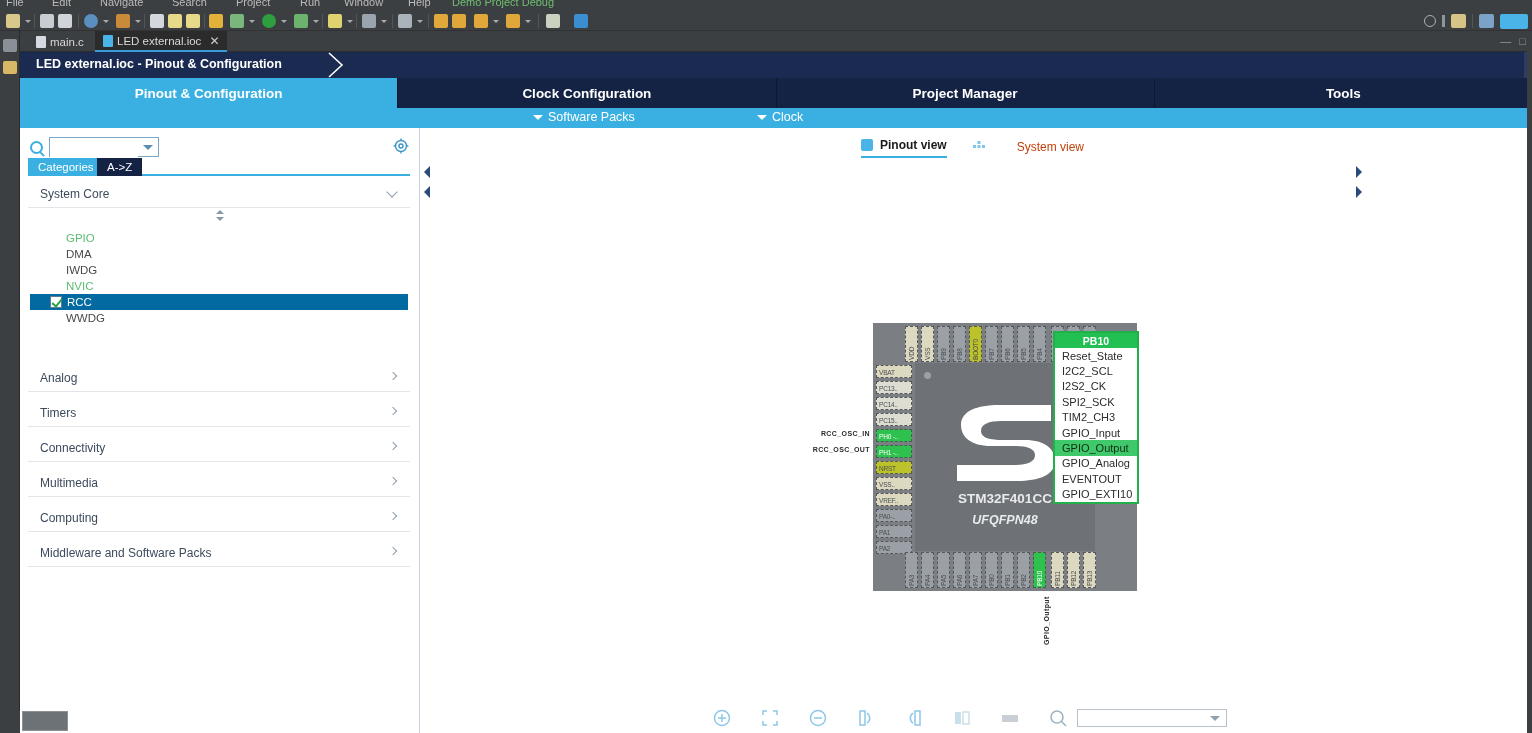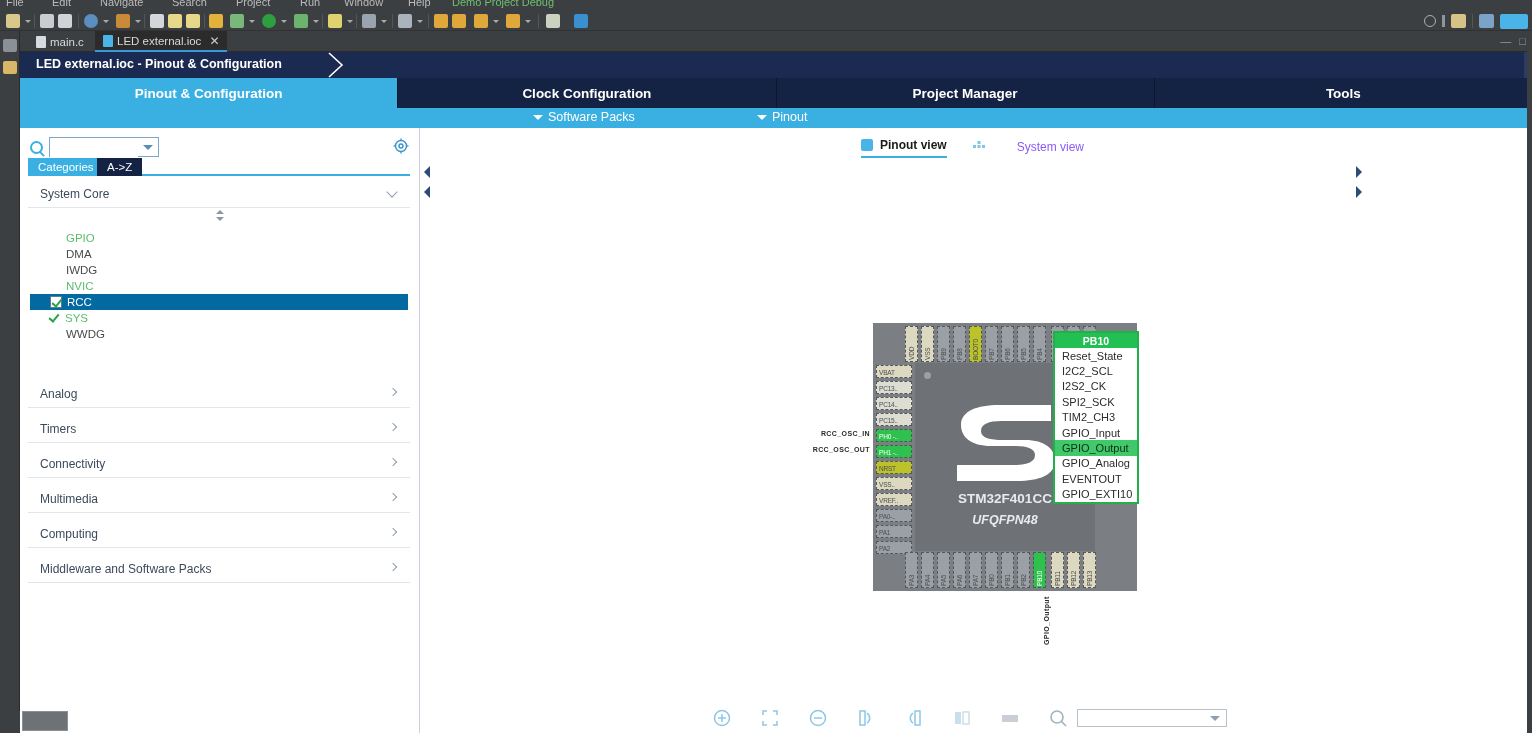--- a/index.html
+++ b/index.html
@@ -235,21 +235,21 @@
   }
   .view-toggle {
     position: absolute; top: 10px; left: 440px;
     display: flex; align-items: flex-end; gap: 26px;
   }
   .vt {
     display: flex; align-items: center; gap: 7px; font-size: 12px;
     white-space: nowrap; padding-bottom: 4px;
   }
   .vt.active { color: #1a1a1a; font-weight: bold; border-bottom: 2px solid #3ab0e2; }
-  .vt.idle { color: #8b5cf6; gap: 32px; }
+  .vt.idle { color: #c2410c; gap: 32px; }
 
   
   .chip-wrap { position: absolute; top: 195px; left: 452px; width: 268px; height: 320px; }
   .chip-outer {
     position: absolute; top: 0; left: 0; width: 264px; height: 268px;
     background: #7b7f83;
   }
   .chip-body {
     position: absolute; top: 40px; left: 42px; width: 180px; height: 188px;
     background: #6e7276;
@@ -488,21 +488,21 @@
       </div>
     </div>
 
     <div class="subtabs">
       <div class="subtab" style="left:513px">
         <span class="chev"></span>
         <span>Software Packs</span>
       </div>
       <div class="subtab" style="left:737px">
         <span class="chev"></span>
-        <span>Pinout</span>
+        <span>Clock</span>
       </div>
     </div>
 
     <div class="sidebar">
       <div class="side-search">
         <span class="mag"></span>
         <span class="search-combo">
           <input type="text" placeholder="" style="">
           <span class="cv"></span>
         </span>
@@ -551,24 +551,20 @@
         </div>
         <div class="peri">
           <span class="lbl">IWDG</span>
         </div>
         <div class="peri" style="color:#5bbd72">
           <span class="lbl">NVIC</span>
         </div>
         <div class="peri sel">
           <span class="chk box"></span>
           <span class="lbl">RCC</span>
-        </div>
-        <div class="peri" style="padding-left:20px;color:#5bbd72">
-          <span class="chk plain"></span>
-          <span class="lbl">SYS</span>
         </div>
         <div class="peri">
           <span class="lbl">WWDG</span>
         </div>
 
         <div style="height:38px"></div>
 
         <div class="cat-row">
           <span>Analog</span>
           <span class="arrow-r"></span>

